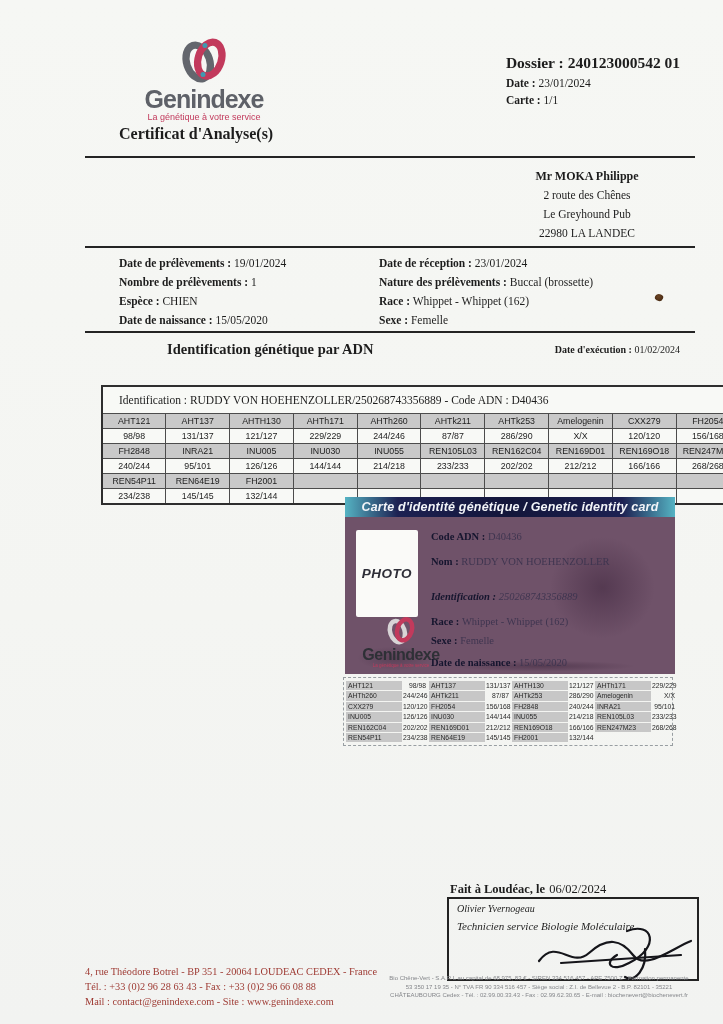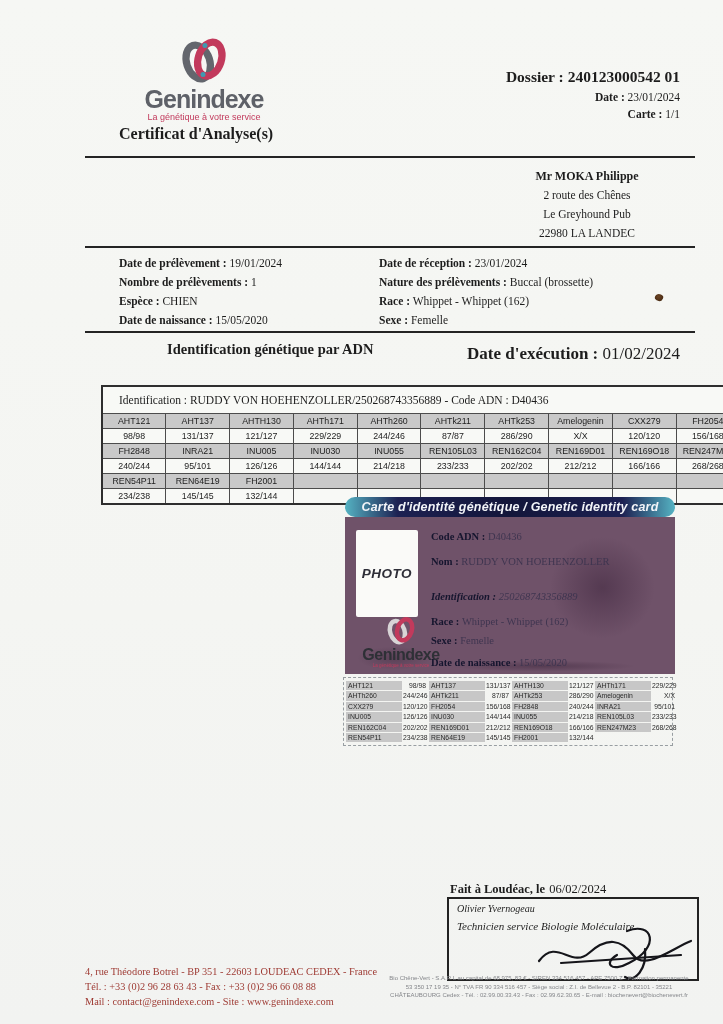--- a/index.html
+++ b/index.html
@@ -6,56 +6,56 @@
   .page{position:relative;width:723px;height:1024px;background:#f5f6f3;
         font-family:"Liberation Serif",serif;color:#1d1d1d;overflow:hidden;
         background-image:linear-gradient(180deg,#f6f7f4 0%,#f4f5f2 60%,#f2f3f1 100%);}
   .abs{position:absolute;}
 
   
   .logo-block{left:126px;top:34px;width:156px;text-align:center;font-family:"Liberation Sans",sans-serif;}
   .logo-rings{width:58px;height:54px;display:block;margin:0 auto;}
   .logo-name{font-size:25px;font-weight:bold;color:#5e6168;letter-spacing:-1px;line-height:22px;}
   .logo-tag{font-size:9px;color:#c23a5c;margin-top:2px;}
-  .meta-block{right:43px;top:68px;text-align:right;}
+  .meta-block{right:43px;top:54px;}
   .meta-dossier{font-size:15.5px;font-weight:bold;}
   .meta-line{font-size:11.5px;margin-top:5px;}
   .meta-line b{font-weight:bold;}
   .doc-title{left:119px;top:125px;font-size:16px;font-weight:bold;}
 
   .rule{left:85px;width:610px;height:2px;background:#242424;}
 
   
   .fgroup{font-size:11.5px;line-height:19px;}
   .fline b{font-weight:bold;}
   .addr-block{left:478px;top:167px;width:218px;text-align:center;font-size:11.5px;line-height:19px;}
   .addr-line.first{font-weight:bold;font-size:12px;}
 
   .stain{left:655px;top:294px;width:8px;height:7px;border-radius:60% 40% 55% 45%;
          background:radial-gradient(circle at 40% 40%,#6b4423,#3f2410);transform:rotate(25deg);}
 
   .section-heading{left:119px;top:341px;font-size:14.5px;font-weight:bold;margin-left:48px;}
-  .exec-line{right:43px;top:344px;font-size:17px;}
+  .exec-line{right:43px;top:344px;font-size:10px;}
   .exec-line b{font-weight:bold;}
 
   
   .gtable{left:101px;top:385px;width:640px;border-collapse:collapse;table-layout:fixed;
           border:2px solid #2e2e2e;background:#f8f9f6;}
   .gtable td{border:1px solid #4c4c4c;overflow:hidden;white-space:nowrap;}
   .gtable .ttitle{font-size:11.5px;height:24px;padding-left:16px;font-family:"Liberation Serif",serif;}
   .gtable tr.header td{background:#c9c9c9;}
   .gtable tr.header td,.gtable tr.value td{
       font-family:"Liberation Sans",sans-serif;font-size:8.8px;height:14px;
       text-align:center;padding:0;}
 
   
   .card-band{left:345px;top:497px;width:330px;height:20px;
       background:linear-gradient(90deg,#55b3c3 0%,#1d2152 16%,#13163a 50%,#1d2152 84%,#55b3c3 100%);
       color:#f2f4f8;font-family:"Liberation Sans",sans-serif;font-style:italic;font-weight:bold;
-      font-size:12.5px;text-align:center;line-height:20px;letter-spacing:.2px;border-radius:10px;}
+      font-size:12.5px;text-align:center;line-height:20px;letter-spacing:.2px;}
   .card-body{left:345px;top:517px;width:330px;height:157px;background:#6f5269;
       background-image:radial-gradient(closest-side at 78% 45%,rgba(52,28,52,.45),rgba(52,28,52,0) 72%),
                        radial-gradient(closest-side at 60% 95%,rgba(40,20,40,.35),rgba(40,20,40,0) 70%),
                        radial-gradient(closest-side at 15% 90%,rgba(45,24,45,.30),rgba(45,24,45,0) 75%);}
   .photo-box{position:absolute;left:11px;top:13px;width:62px;height:87px;background:#fafaf8;
       border-radius:2px;display:flex;align-items:center;justify-content:center;
       font-family:"Liberation Sans",sans-serif;font-style:italic;font-weight:bold;
       font-size:13.5px;color:#2e2e38;letter-spacing:.5px;}
   .card-fields{position:absolute;left:86px;top:0;width:238px;height:100%;}
   .cfield{position:absolute;font-size:10.5px;color:#3f3550;white-space:nowrap;}
@@ -131,21 +131,21 @@
   <div class="abs addr-block">
       <div class="addr-line first">Mr MOKA Philippe</div>
       <div class="addr-line">2 route des Chênes</div>
       <div class="addr-line">Le Greyhound Pub</div>
       <div class="addr-line">22980 LA LANDEC</div>
     </div>
 
   <div class="abs rule" style="top:246px"></div>
 
   <div class="abs fgroup" style="left:119px;top:254px">
-      <div class="fline"><b>Date de prélèvement :</b> 19/01/2024</div>
+      <div class="fline"><b>Date de prélèvements :</b> 19/01/2024</div>
       <div class="fline"><b>Nombre de prélèvements :</b> 1</div>
       <div class="fline"><b>Espèce :</b> CHIEN</div>
       <div class="fline"><b>Date de naissance :</b> 15/05/2020</div>
     </div>
   <div class="abs fgroup" style="left:379px;top:254px">
       <div class="fline"><b>Date de réception :</b> 23/01/2024</div>
       <div class="fline"><b>Nature des prélèvements :</b> Buccal (brossette)</div>
       <div class="fline"><b>Race :</b> Whippet - Whippet (162)</div>
       <div class="fline"><b>Sexe :</b> Femelle</div>
     </div>
@@ -321,21 +321,21 @@
       <g fill="none" stroke="#15151a" stroke-width="2.2" stroke-linecap="round">
         <path d="M6 40 C 24 16, 38 48, 56 32 S 88 18, 100 34 S 138 28, 158 20"></path>
         <path d="M94 10 C 120 0, 128 26, 96 42 C 78 52, 70 42, 84 34"></path>
         <path d="M28 42 L 148 34"></path>
         <path d="M112 28 C 114 48, 102 62, 92 56"></path>
       </g>
     </svg>
   </div>
 
   <div class="abs contact-block">
-      <div>4, rue Théodore Botrel - BP 351 - 22603 LOUDEAC CEDEX - France</div>
+      <div>4, rue Théodore Botrel - BP 351 - 20064 LOUDEAC CEDEX - France</div>
       <div>Tél. : +33 (0)2 96 28 63 43 - Fax : +33 (0)2 96 66 08 88</div>
       <div>Mail : contact@genindexe.com - Site : www.genindexe.com</div>
     </div>
   <div class="abs legal-block">
       <div>Bio Chêne-Vert - S.A.R.L au capital de 68 975, 83 € - SIREN 334 516 457 - APE 7500 Z - Formation permanente</div>
       <div>53 350 17 19 35 - N° TVA FR 90 334 516 457 - Siège social : Z.I. de Bellevue 2 - B.P. 82101 - 35221</div>
       <div>CHÂTEAUBOURG Cedex - Tél. : 02.99.00.33.43 - Fax : 02.99.62.30.65 - E-mail : biochenevert@biochenevert.fr</div>
     </div>
 
 </div>

